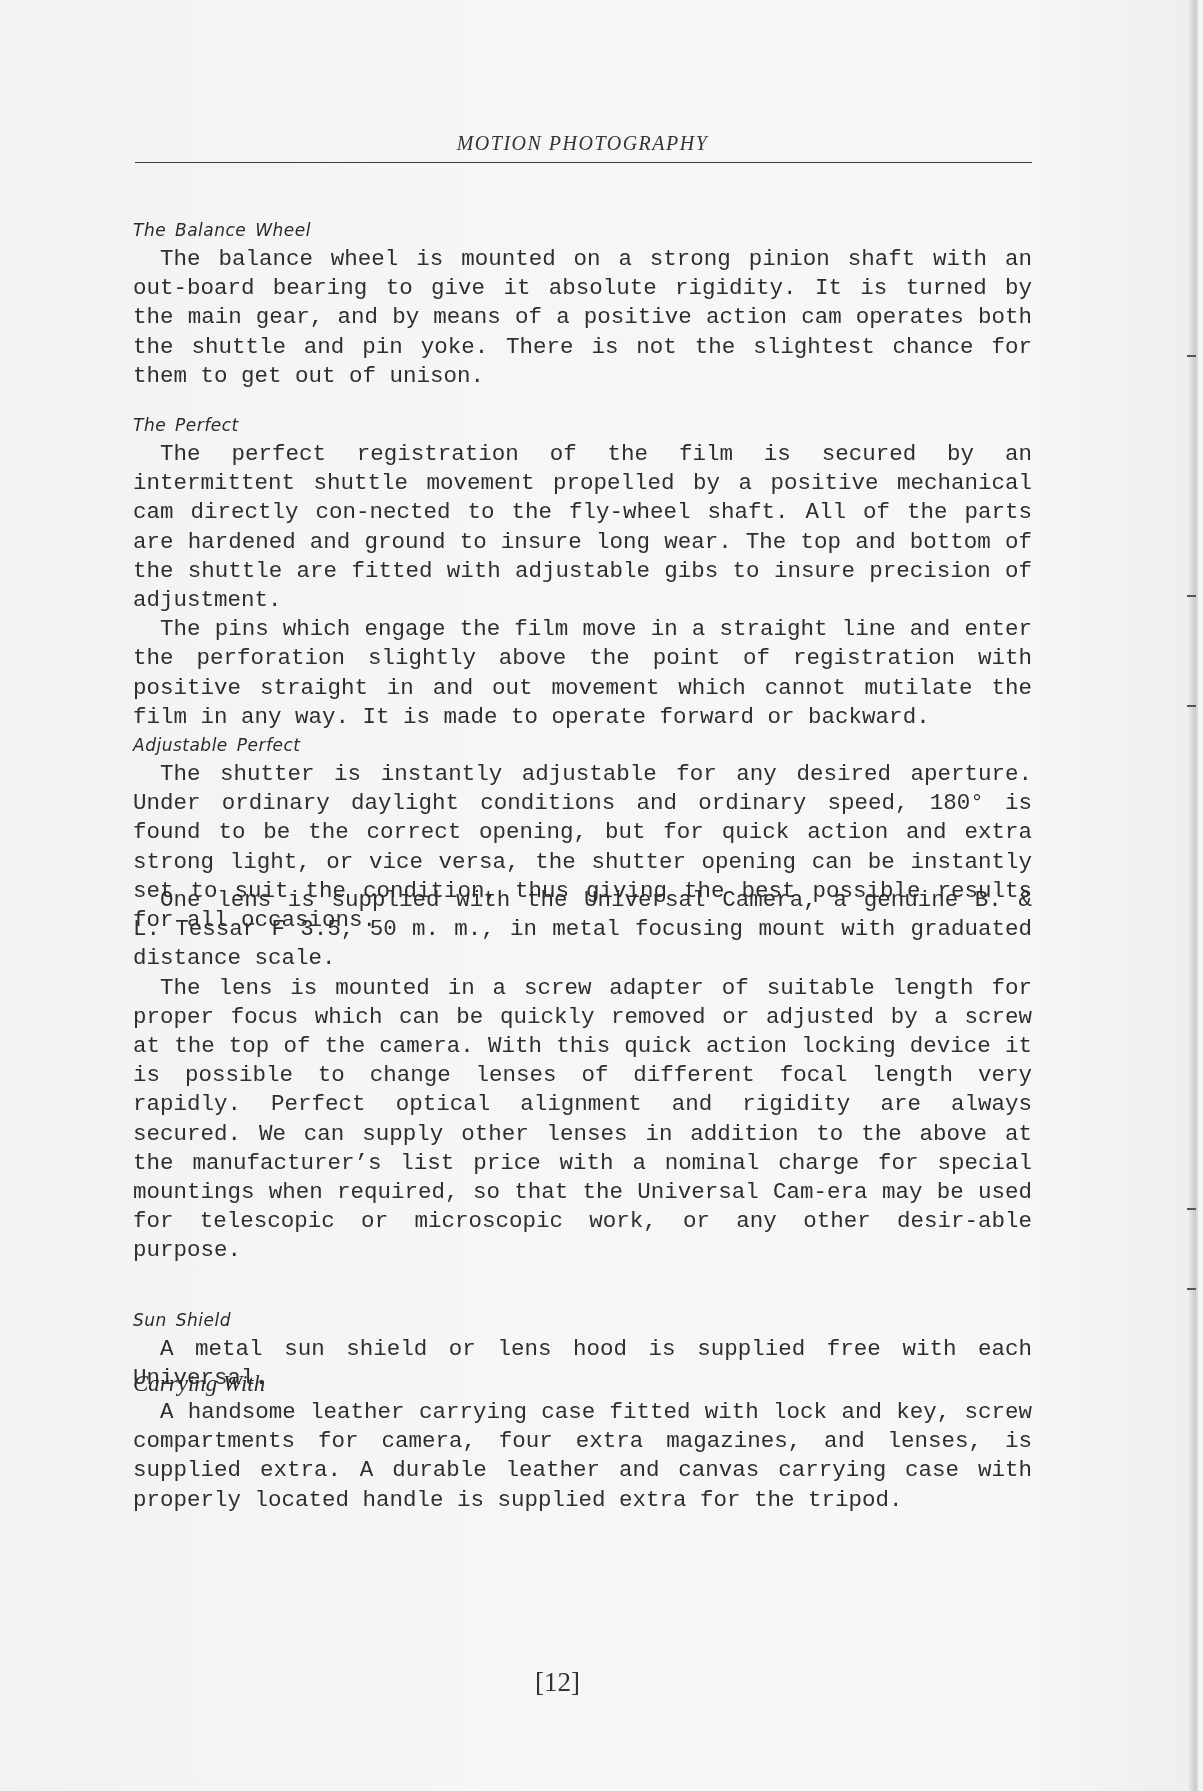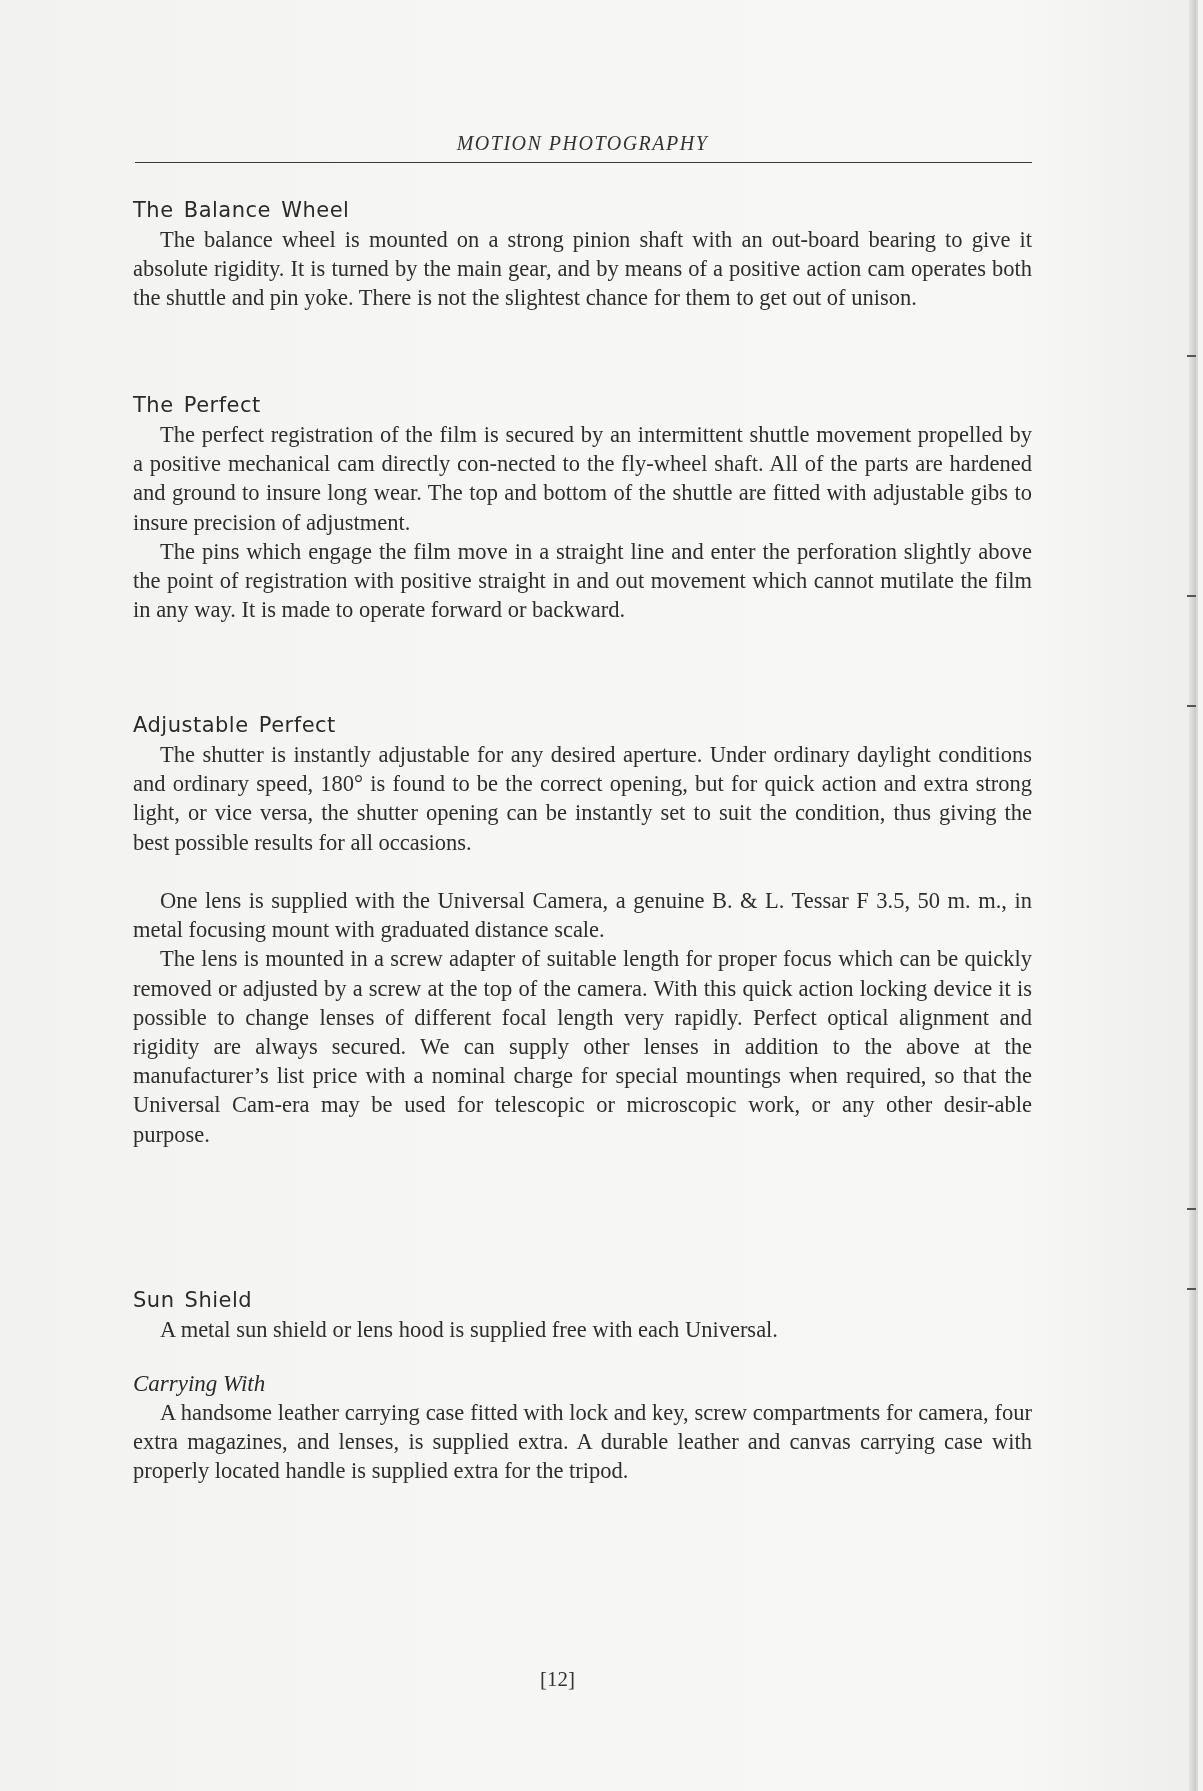--- a/index.html
+++ b/index.html
@@ -22,34 +22,34 @@
     position:absolute; left:133px; width:899px; top:132px; text-align:center;
     font-style:italic; font-size:20px; letter-spacing:1.5px; color:#333;
   }
   .rule {
     position:absolute; left:135px; width:897px; top:162px; height:0;
     border-top:1.6px solid #3a3a3a;
   }
   .section { position:absolute; left:133px; width:899px; }
   .h-sans {
     font-family:"DejaVu Sans","Liberation Sans",sans-serif;
-    font-size:21px; line-height:29px; color:#2a2a2a;
-    letter-spacing:0.5px; word-spacing:3px;
+    font-style:italic; font-size:17px; line-height:29px; color:#2a2a2a;
+    letter-spacing:0.5px; word-spacing:3px;margin-top:20px;
   }
   .h-serif {
     font-family:"Liberation Serif","DejaVu Serif",serif;
     font-style:italic; font-size:23px; line-height:29px; color:#2a2a2a;
   }
   .para {
     font-size:22.5px; line-height:29.2px; text-align:justify;
-    text-indent:27px; margin:0; color:#2e2e2e; hyphens:none;
+    text-indent:27px; margin:0; color:#2e2e2e; hyphens:none;font-family:Liberation Mono, monospace;
   }
   .pagenum {
     position:absolute; left:0; width:1127px; text-align:center; top:1667px;
-    font-size:21px; color:#333; padding-left:0;
+    font-size:27px; color:#333; padding-left:0;
   }
   .pagenum span { margin-left:-12px; }
   .tick { position:absolute; right:0; width:9px; height:2px; background:#555; }
 </style>
 </head>
 <body>
 
 <div class="page">
   <div class="edge"></div>
   <div class="tick" style="top:355px"></div>

